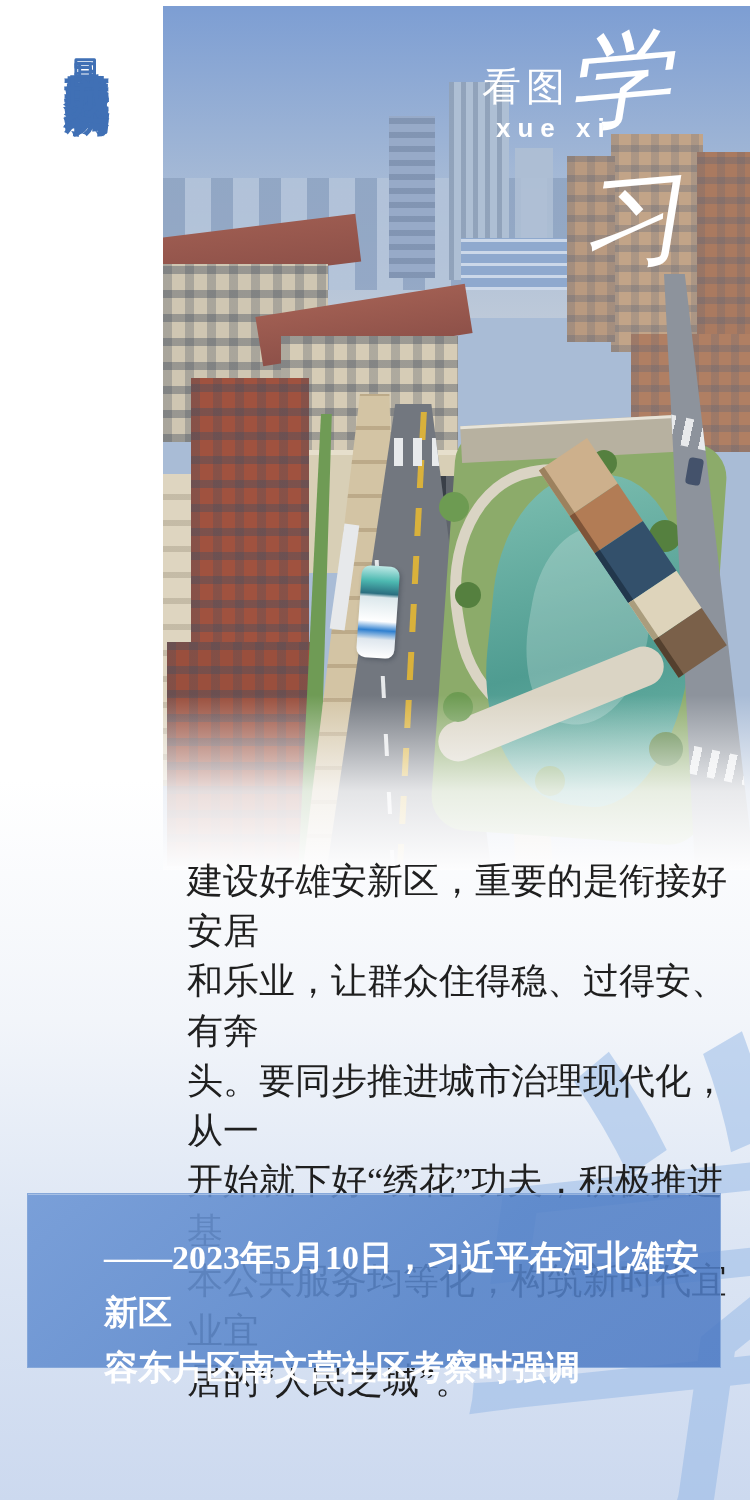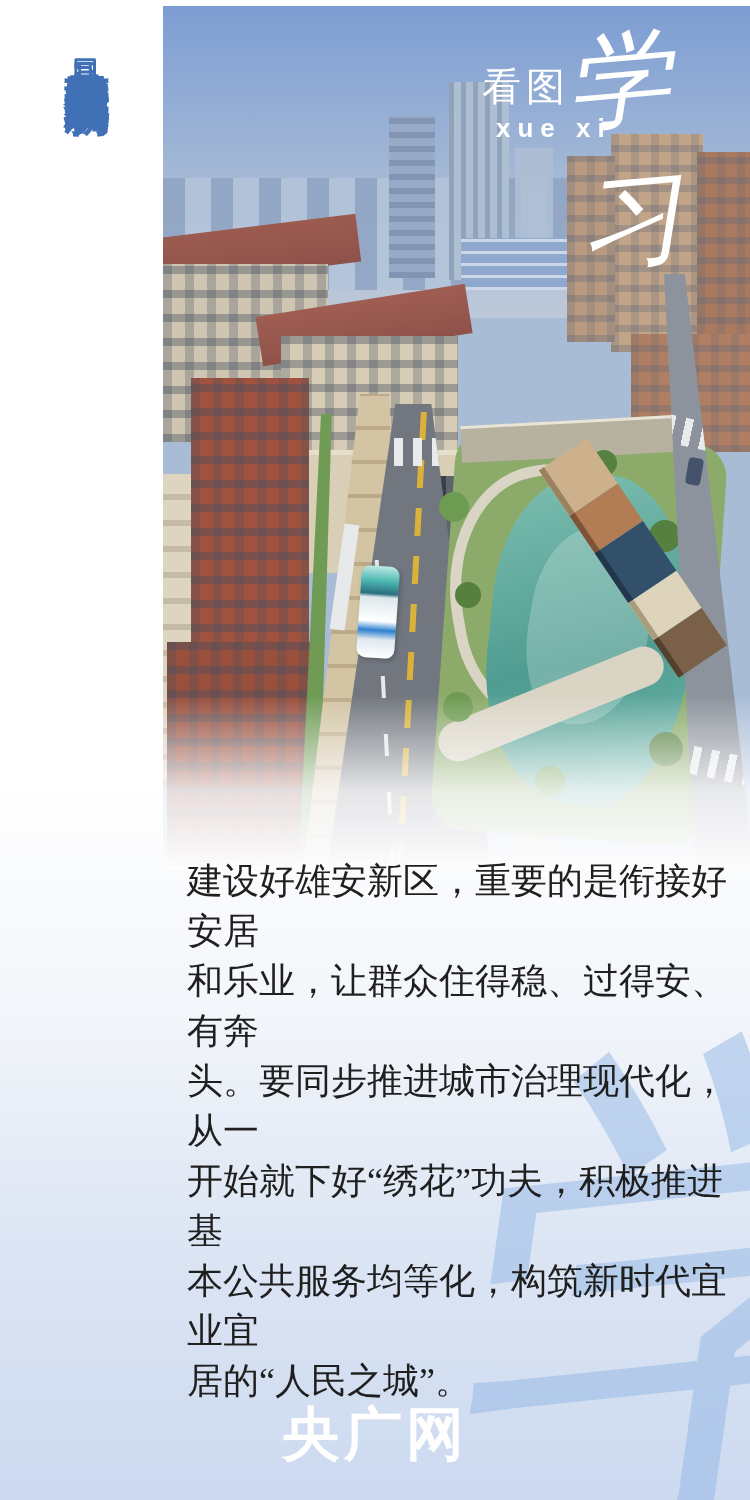--- a/index.html
+++ b/index.html
@@ -154,16 +154,17 @@
 
   <div class="v-title">下好 『绣花』 功夫 构筑新时代宜业宜居的 『人民之城』</div>
 
   <div class="para">建设好雄安新区，重要的是衔接好安居
 和乐业，让群众住得稳、过得安、有奔
 头。要同步推进城市治理现代化，从一
 开始就下好“绣花”功夫，积极推进基
 本公共服务均等化，构筑新时代宜业宜
 居的“人民之城”。</div>
 
+  <div class="quote-box">——2023年5月10日，习近平在河北雄安新区
+容东片区南文营社区考察时强调</div>
 
-  <div class="footer-logo">央广网</div>
 
 </div>
 
 </body></html>

